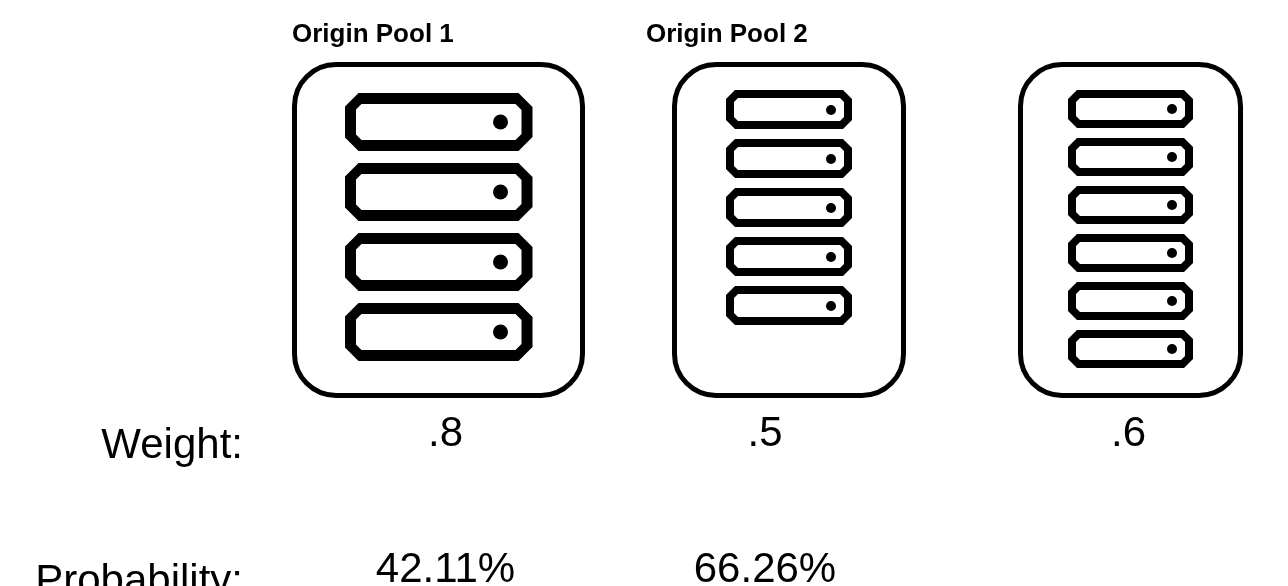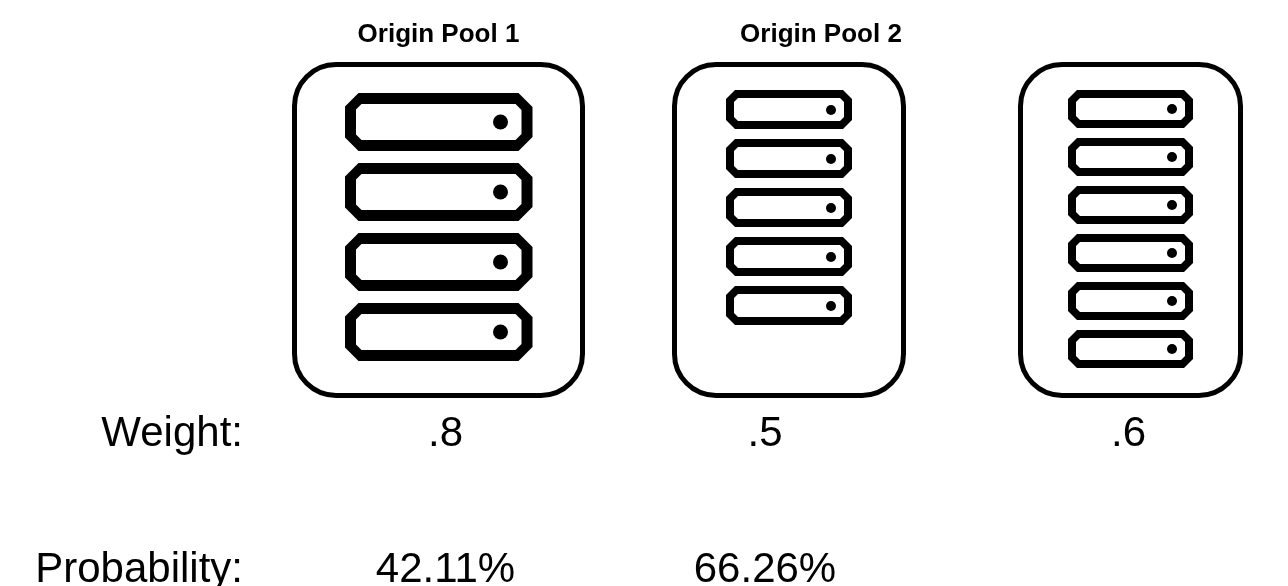--- a/index.html
+++ b/index.html
@@ -16,21 +16,21 @@
     overflow: hidden;
     color: #000;
   }
 
   
   .pool-title {
     position: absolute;
     top: 17px;
     height: 32px;
     line-height: 32px;
-    text-align: center;
+    text-align: left;
     font-size: 26px;
     font-weight: bold;
     color: #000;
     white-space: nowrap;
   }
 
   
   .pool-box {
     position: absolute;
     top: 62px;
@@ -92,38 +92,39 @@
   
   .row-label {
     position: absolute;
     left: 0;
     width: 243px;
     text-align: right;
     font-size: 42px;
     line-height: 48px;
     color: #000;
     white-space: nowrap;
+    margin-top: 12px;
   }
   .row-value {
     position: absolute;
     text-align: center;
     font-size: 42px;
     line-height: 48px;
     color: #000;
     white-space: nowrap;
   }
   .weight-row { top: 408px; }
   .prob-row   { top: 544px; }
 
   .col-1 { left: 299px;  width: 293px; }
   .col-2 { left: 648px;  width: 234px; }
   .col-3 { left: 1016px; width: 225px; }
 
   .t-col-1 { left: 292px;  width: 293px; }
-  .t-col-2 { left: 704px;  width: 234px; }
+  .t-col-2 { left: 646px;  width: 234px; }
   .t-col-3 { left: 1018px; width: 225px; }
 
   .b-col-1 { left: 292px;  width: 293px; }
   .b-col-2 { left: 672px;  width: 234px; }
   .b-col-3 { left: 1018px; width: 225px; }
 </style>
 </head>
 <body>
 
 <div class="canvas">

